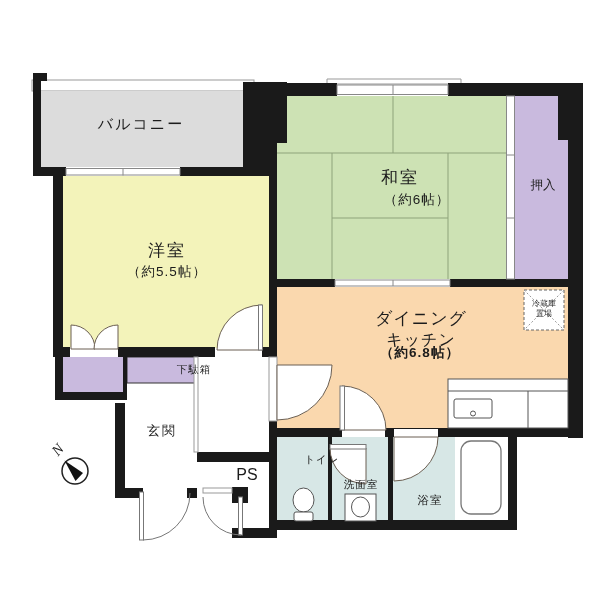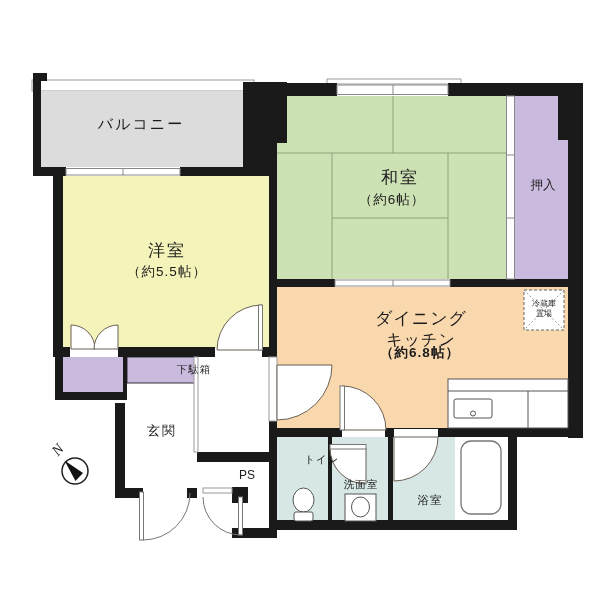--- a/index.html
+++ b/index.html
@@ -143,30 +143,30 @@
 
   <g>
     <circle cx="75" cy="471" r="13" fill="#fff" stroke="#222" stroke-width="1.5"></circle>
     <polygon points="64.5,460.5 83,473 75.5,481" fill="#111"></polygon>
   </g>
 </svg>
 
 <div>
   <div class="lbl" style="left:141px;top:124px;font-size:15px;letter-spacing:2px;">バルコニー</div>
   <div class="lbl lbl-room" style="left:400px;top:177px;">和室</div>
-  <div class="lbl lbl-size" style="left:392px;top:200px;text-align:center;">（約6帖）</div>
+  <div class="lbl lbl-size" style="left:417px;top:200px;text-align:center;">（約6帖）</div>
   <div class="lbl" style="left:543px;top:185px;font-size:12.5px;">押入</div>
   <div class="lbl lbl-room" style="left:167px;top:250px;">洋室</div>
   <div class="lbl lbl-size" style="left:167px;top:272px;">（約5.5帖）</div>
   <div class="lbl" style="left:421px;top:318px;font-size:17px;letter-spacing:1px;">ダイニング</div>
   <div class="lbl" style="left:421px;top:340px;font-size:16px;letter-spacing:1px;">キッチン</div>
   <div class="lbl lbl-size" style="left:420px;top:353px;font-weight:bold;">（約6.8帖）</div>
   <div class="lbl lbl-tiny" style="left:544px;top:303px;">冷蔵庫</div>
   <div class="lbl lbl-tiny" style="left:544px;top:313px;">置場</div>
   <div class="lbl lbl-small" style="left:162px;top:370px;margin-left:32px;">下駄箱</div>
   <div class="lbl" style="left:162px;top:431px;font-size:13px;letter-spacing:2px;">玄関</div>
-  <div class="lbl" style="left:247px;top:475px;font-size:12px;">PS</div>
+  <div class="lbl" style="left:247px;top:475px;font-size:16px;">PS</div>
   <div class="lbl lbl-small" style="left:302px;top:460px;margin-left:20px;">トイレ</div>
   <div class="lbl lbl-small" style="left:361px;top:485px;">洗面室</div>
   <div class="lbl" style="left:430px;top:500px;font-size:11.5px;letter-spacing:1px;">浴室</div>
   <div class="lbl lbl-north" style="left:58px;top:450px;">N</div>
 </div>
 </div>
 
 </body></html>

